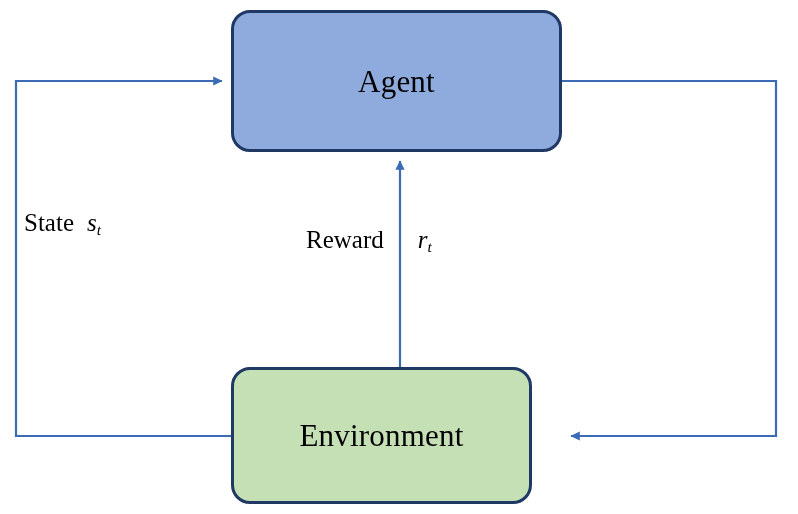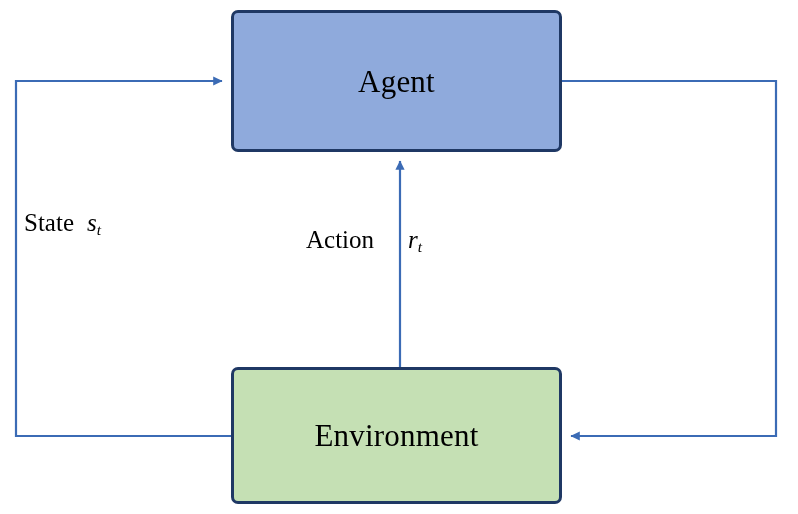--- a/index.html
+++ b/index.html
@@ -21,21 +21,21 @@
     position: absolute;
     left: 0;
     top: 0;
     width: 798px;
     height: 514px;
   }
   .node {
     position: absolute;
     box-sizing: border-box;
     border: 3px solid #1F3864;
-    border-radius: 7px;
+    border-radius: 19px;
     display: flex;
     align-items: center;
     justify-content: center;
   }
   .node-label {
     font-family: "Liberation Serif", "DejaVu Serif", serif;
     font-size: 31px;
     color: #000000;
     line-height: 1;
     letter-spacing: 0.2px;
@@ -43,21 +43,21 @@
   #agent-node {
     left: 231px;
     top: 10px;
     width: 331px;
     height: 142px;
     background: #8FAADC;
   }
   #environment-node {
     left: 231px;
     top: 367px;
-    width: 331px;
+    width: 301px;
     height: 137px;
     background: #C5E0B4;
   }
   .edge-label {
     position: absolute;
     white-space: nowrap;
     font-family: "Liberation Serif", "DejaVu Serif", serif;
     font-size: 25px;
     color: #000000;
     line-height: 1;
@@ -112,17 +112,17 @@
 
   <div class="node" id="environment-node">
     <span class="node-label">Environment</span>
   </div>
 
   <div class="edge-label" id="state-label">
     <span class="word">State</span><span class="gap-sm"></span><span class="sym"><span>s</span><sub>t</sub></span>
   </div>
 
   <div class="edge-label" id="reward-label">
-    <span class="word">Action</span><span class="gap-lg"></span><span class="sym"><span>r</span><sub>t</sub></span>
+    <span class="word">Reward</span><span class="gap-lg"></span><span class="sym"><span>r</span><sub>t</sub></span>
   </div>
 
 
 </div>
 
 </body></html>

